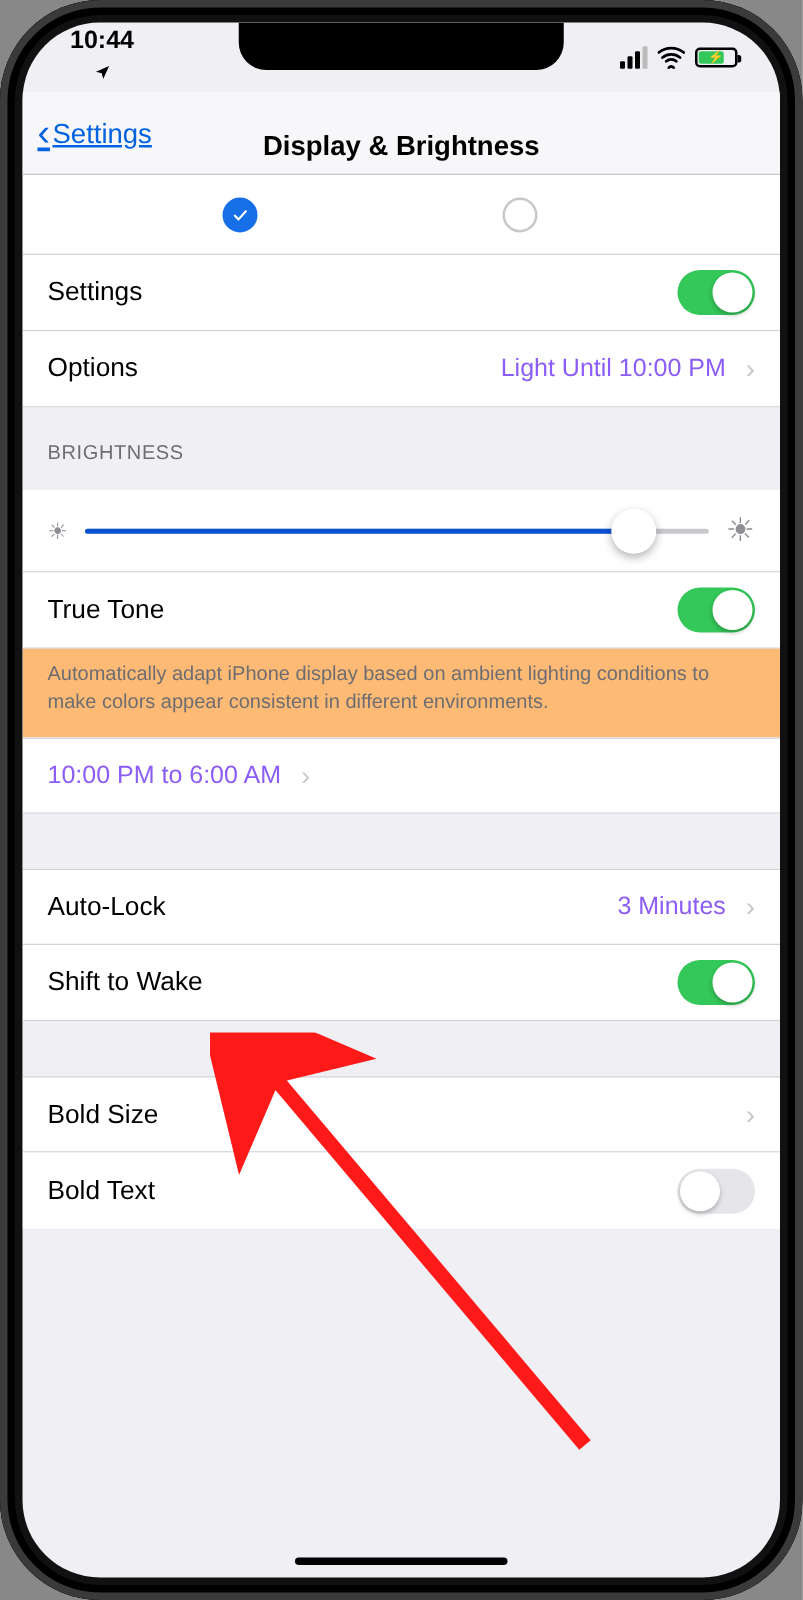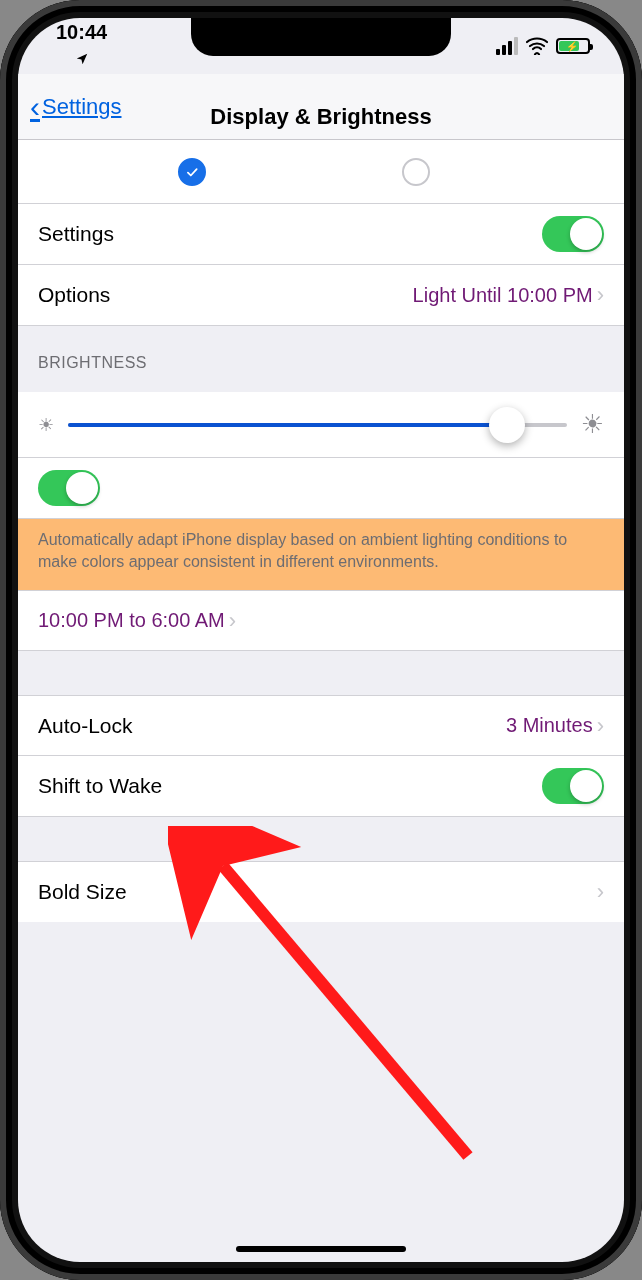--- a/index.html
+++ b/index.html
@@ -45,21 +45,21 @@
   .content { position:absolute; top:122px; left:0; right:0; bottom:0; overflow:hidden; }
   .radio-row { height: 64px; display:flex; align-items:center; background:#fff; border-bottom:1px solid #d1d1d6; }
   .radio { width:28px; height:28px; border-radius:50%; border:2px solid #c7c7cc; display:flex; align-items:center; justify-content:center; }
   .radio.checked { background:#176fe8; border-color:#176fe8; color:#fff; font-size:16px; }
   .radio-left { margin-left: 160px; }
   .radio-right { margin-left: 196px; }
 
   .cell { background:#fff; display:flex; align-items:center; padding: 0 20px; min-height:61px; border-bottom:1px solid #d1d1d6; font-size:21px; color:#000; }
   .cell:last-of-type { border-bottom: none; }
   .cell .label { flex:1; }
-  .cell .detail { color:#701a75; font-size:20px; margin-right:4px; }
+  .cell .detail { color:#8b5cf6; font-size:20px; margin-right:16px; }
   .cell .chevron { color:#c7c7cc; font-size:22px; }
   .toggle { position:relative; width:62px; height:36px; border-radius:18px; background:#e5e5ea; }
   .toggle.on { background:#34c759; }
   .toggle .knob { position:absolute; top:2px; width:32px; height:32px; background:#fff; border-radius:50%; box-shadow:0 2px 4px rgba(0,0,0,.25); }
   .toggle.on .knob { right:2px; }
   .toggle.off .knob { left:2px; }
 
   .section-gap { height:44px; background:#efeff4; }
   .section-header { padding: 28px 20px 20px; color:#6d6d72; font-size:16px; letter-spacing:0.5px; background:#efeff4; }
   .footnote { padding: 10px 20px 18px; color:#6d6d72; font-size:16px; line-height:1.35; background:#fdba74; }
@@ -148,20 +148,21 @@
       <div class="slider-row">
         <span class="sun small">☀</span>
         <div class="slider-track">
           <div class="slider-fill"></div>
           <div class="slider-thumb"></div>
         </div>
         <span class="sun large">☀</span>
       </div>
 
       <div class="cell">
+        <span class="label">True Tone</span>
         <div class="toggle on">
             <span class="knob"></span>
           </div>
       </div>
 
       <div class="footnote">Automatically adapt iPhone display based on ambient lighting conditions to make colors appear consistent in different environments.</div>
 
       <div class="cell" style="border-top:1px solid #d1d1d6">
         <span class="detail">10:00 PM to 6:00 AM</span>
         <span class="chevron">›</span>
@@ -182,20 +183,26 @@
           </div>
       </div>
 
       <div class="section-gap"></div>
 
       <div class="cell" style="border-top:1px solid #d1d1d6">
         <span class="label">Bold Size</span>
         <span class="chevron">›</span>
       </div>
 
+      <div class="cell">
+        <span class="label">Bold Text</span>
+        <div class="toggle off">
+            <span class="knob"></span>
+          </div>
+      </div>
 
     </div>
 
     <svg class="arrow-annot" style="left:150px; top:808px;" width="340" height="360" viewBox="0 0 340 360">
       <defs>
         <marker id="ah" markerWidth="14" markerHeight="14" refX="3" refY="6" orient="auto">
           <path d="M0,0 L12,6 L0,12 L3,6 Z" fill="#ff1a1a"></path>
         </marker>
       </defs>
       <line x1="300" y1="330" x2="55" y2="40" stroke="#ff1a1a" stroke-width="12" marker-end="url(#ah)"></line>

